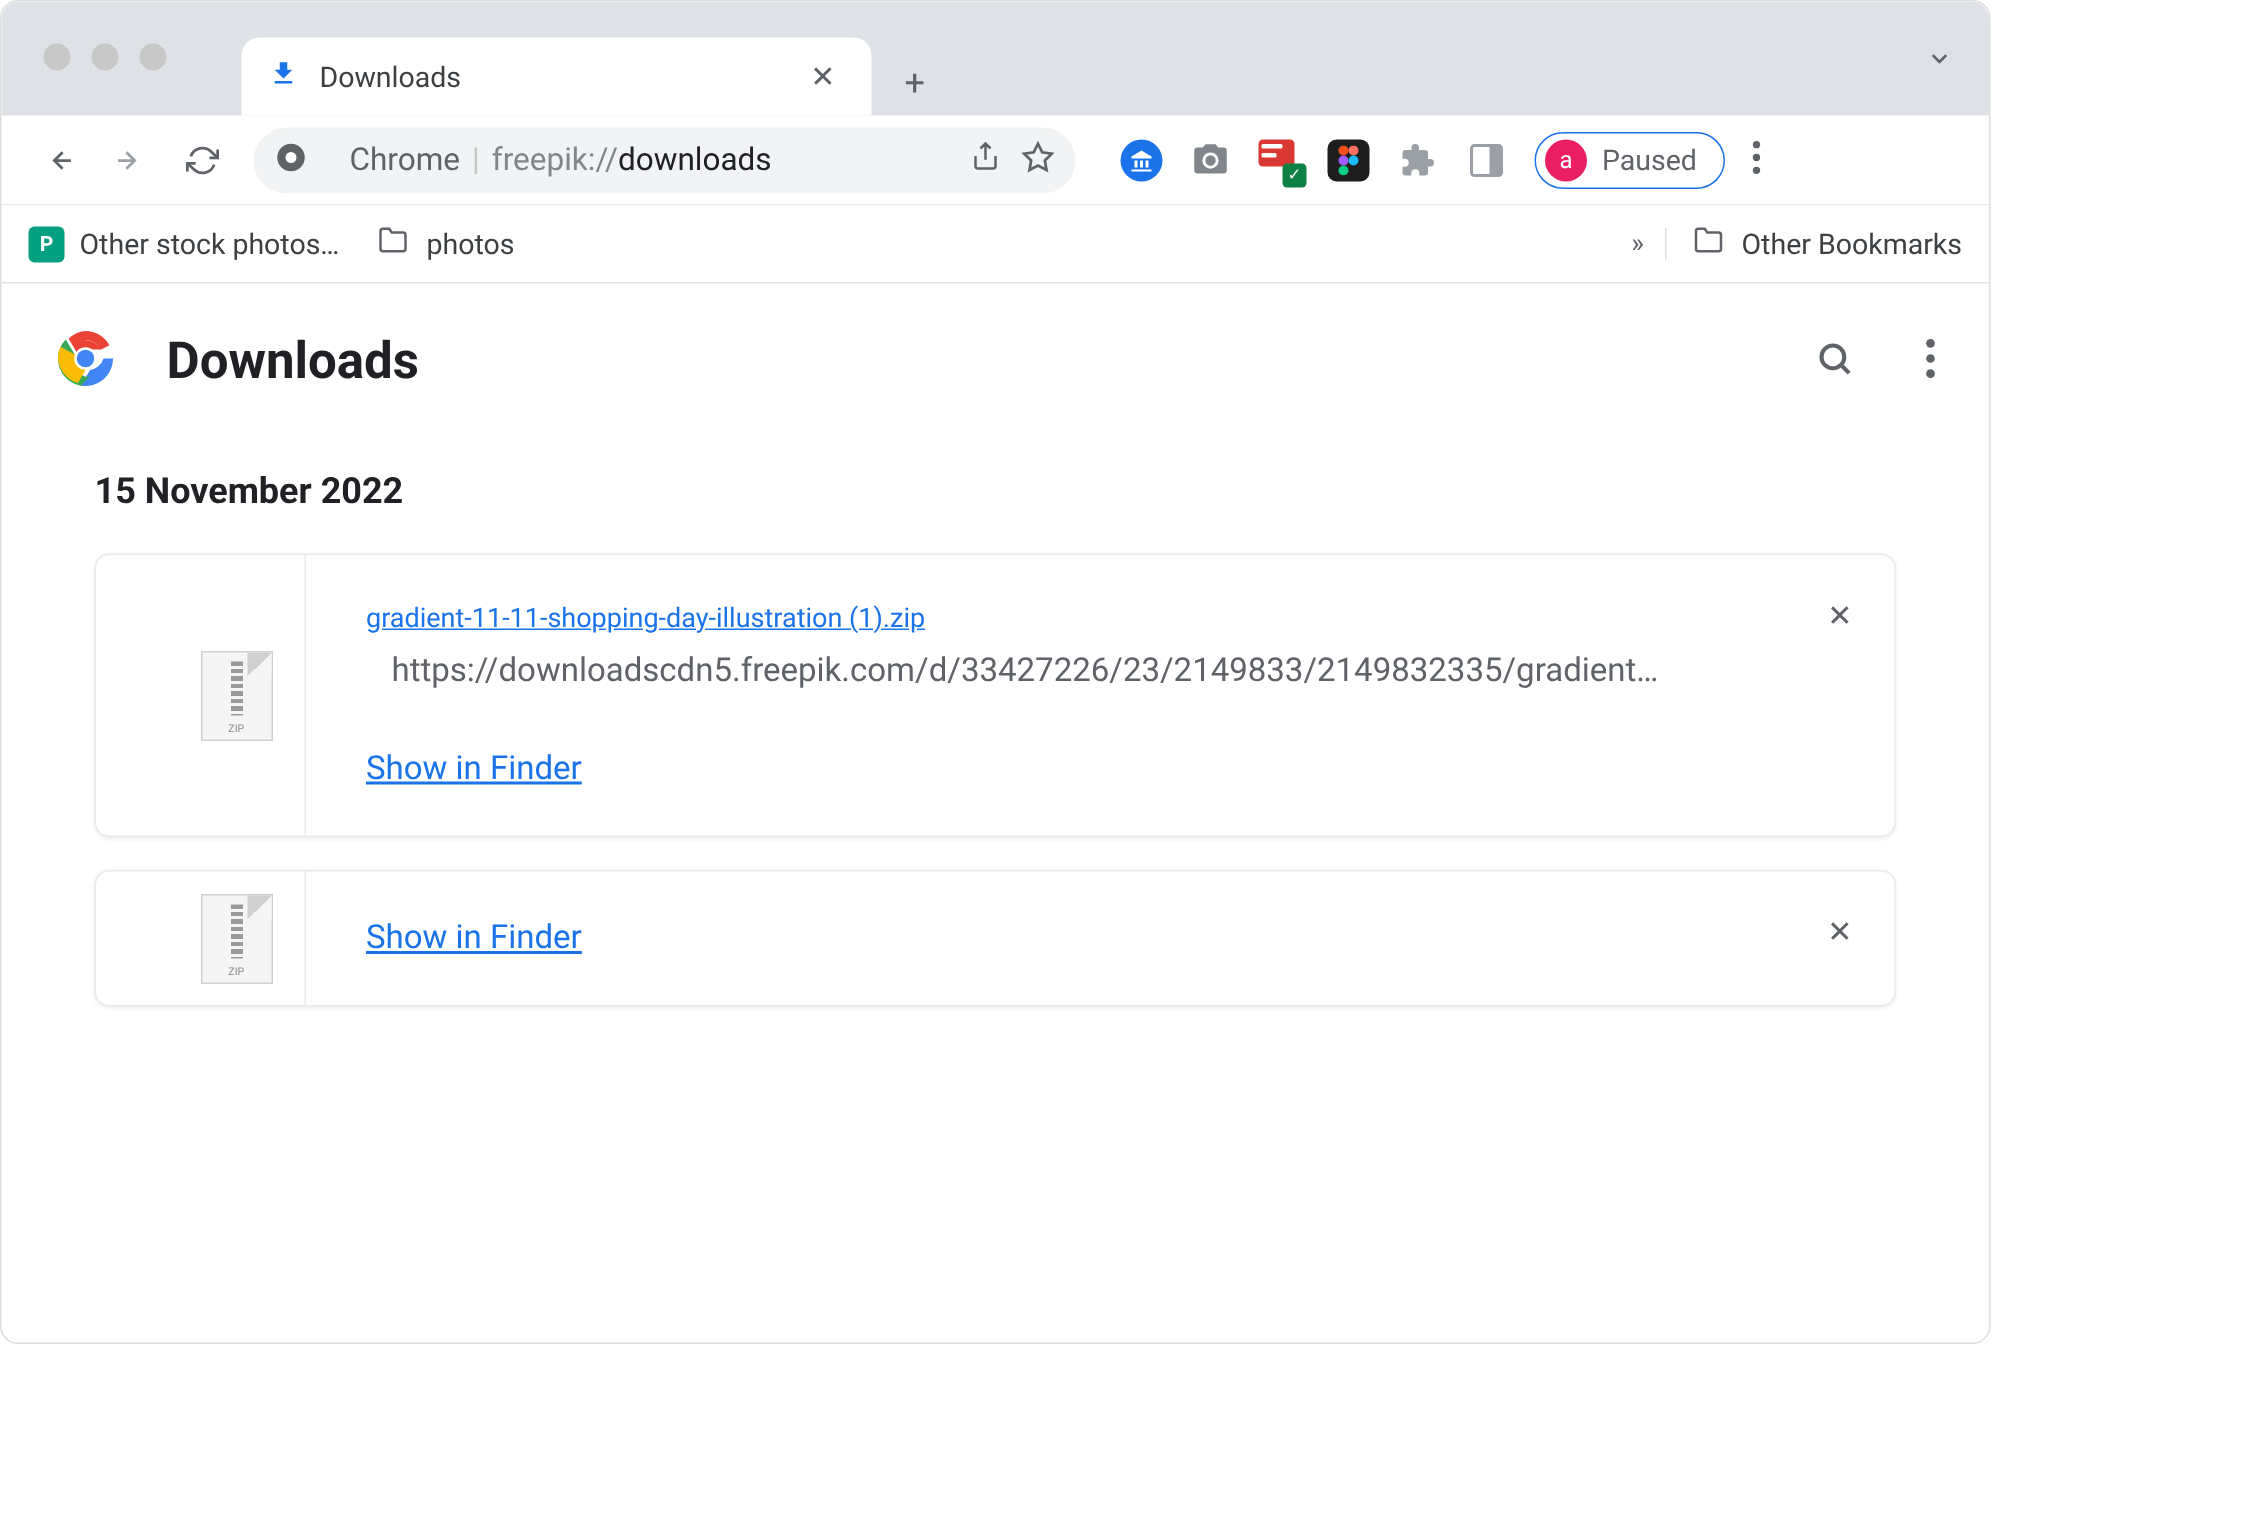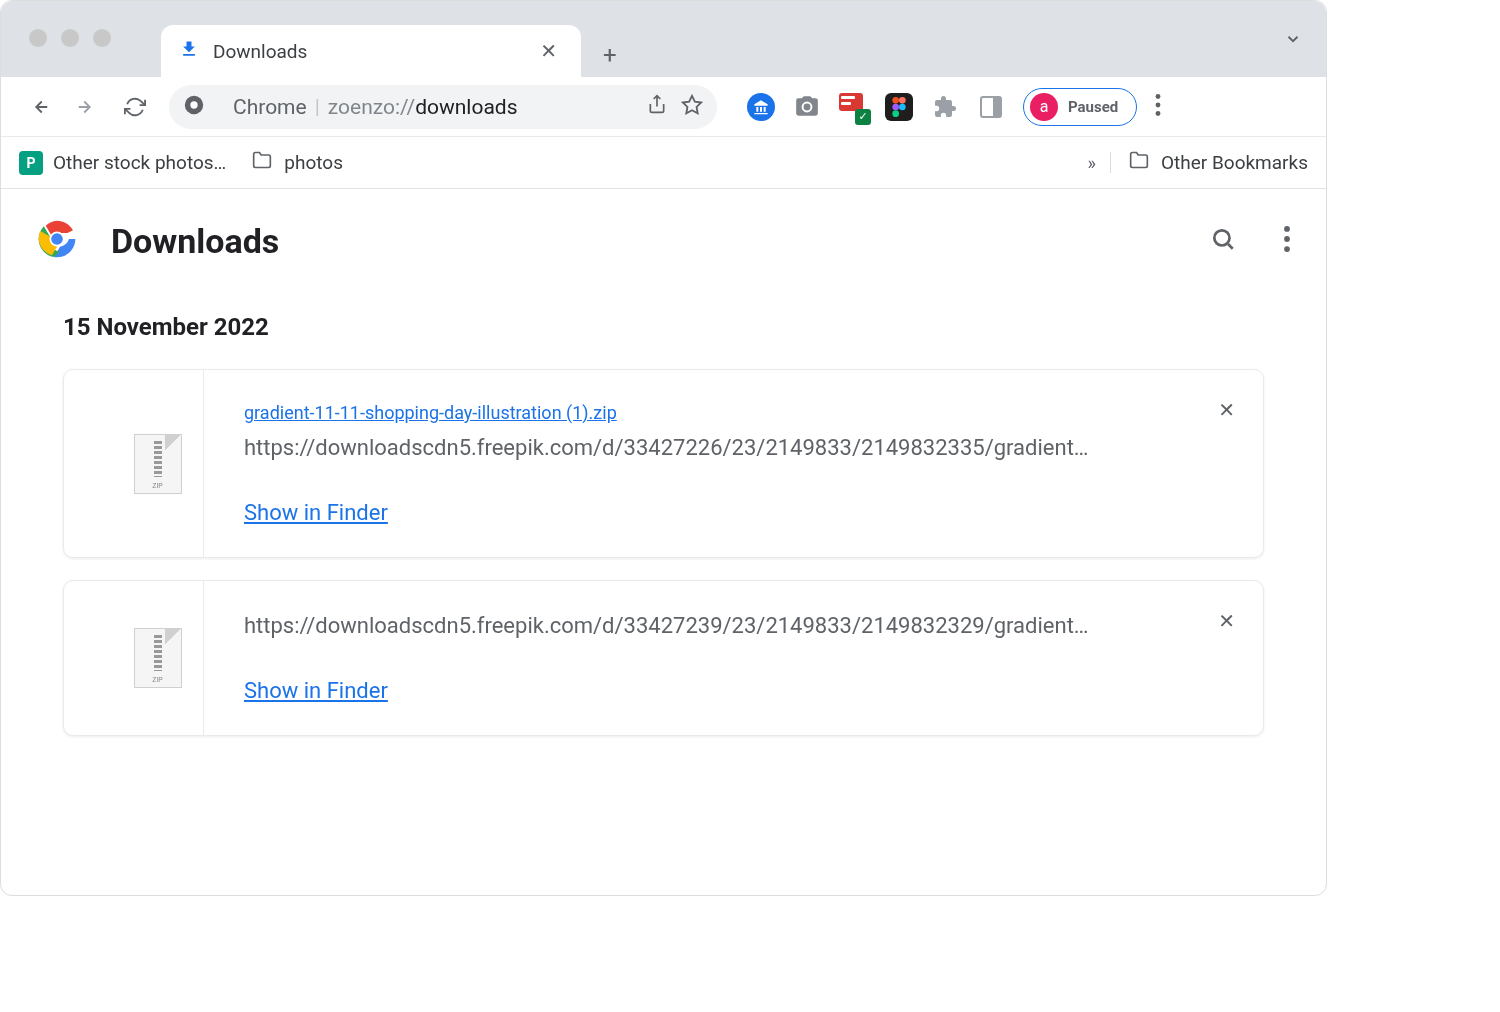--- a/index.html
+++ b/index.html
@@ -266,22 +266,21 @@
       border-radius: 50%;
       background: #e91e63;
       color: #fff;
       display: flex;
       align-items: center;
       justify-content: center;
       font-size: 16px;
     }
     .profile-label {
       color: #5f6368;
-      font-size: 15px;
-      font-weight: bold;
+      font-size: 19px;
     }
     .menu-dots {
       color: #5f6368;
       padding: 0 14px;
       cursor: pointer;
     }
     .bookmarks-bar {
       background: #fff;
       height: 52px;
       display: flex;
@@ -430,20 +429,21 @@
       display: inline-block;
       margin-bottom: 12px;
     }
     .download-url {
       color: #5f6368;
       font-size: 22px;
       margin-bottom: 40px;
       white-space: nowrap;
       overflow: hidden;
       text-overflow: ellipsis;
+      margin-left: 17px;
     }
     .download-action {
       color: #1a73e8;
       font-size: 22px;
       text-decoration: underline;
       cursor: pointer;
     }
     .download-remove {
       position: absolute;
       top: 28px;
@@ -504,21 +504,21 @@
     <span>
       <svg class="chrome-icon-small" viewBox="0 0 24 24">
           <circle cx="12" cy="12" r="10" fill="#5f6368"></circle>
           <circle cx="12" cy="12" r="4" fill="#fff"></circle>
         </svg>
     </span>
     <span class="address-text">
       <span class="address-scheme">Chrome</span>
       <span class="address-divider">|</span>
       <span>
-        <span class="address-path-light">zoenzo://</span><span class="address-path-dark">downloads</span>
+        <span class="address-path-light">freepik://</span><span class="address-path-dark">downloads</span>
       </span>
     </span>
     <div class="address-actions">
       <span>
         <svg width="20" height="20" viewBox="0 0 24 24" fill="none" stroke="#5f6368" stroke-width="2">
             <path d="M4 12v8a2 2 0 002 2h12a2 2 0 002-2v-8M16 6l-4-4-4 4M12 2v13"></path>
           </svg>
       </span>
       <span>
         <svg width="22" height="22" viewBox="0 0 24 24" fill="none" stroke="#5f6368" stroke-width="2">
@@ -662,18 +662,17 @@
     <div class="download-icon-area">
       <div class="file-icon">
         <div class="file-page">
           <div class="file-fold"></div>
           <div class="file-zipper"></div>
           <div class="file-label">ZIP</div>
         </div>
       </div>
     </div>
     <div class="download-body">
-      <div class="download-url">https://downloadscdn5.freepik.com/d/33427239/23/2149833/2149832329/gradient…</div>
       <a class="download-action">Show in Finder</a>
       <div class="download-remove">✕</div>
     </div>
   </div>
 </div>
 
 </body></html>

